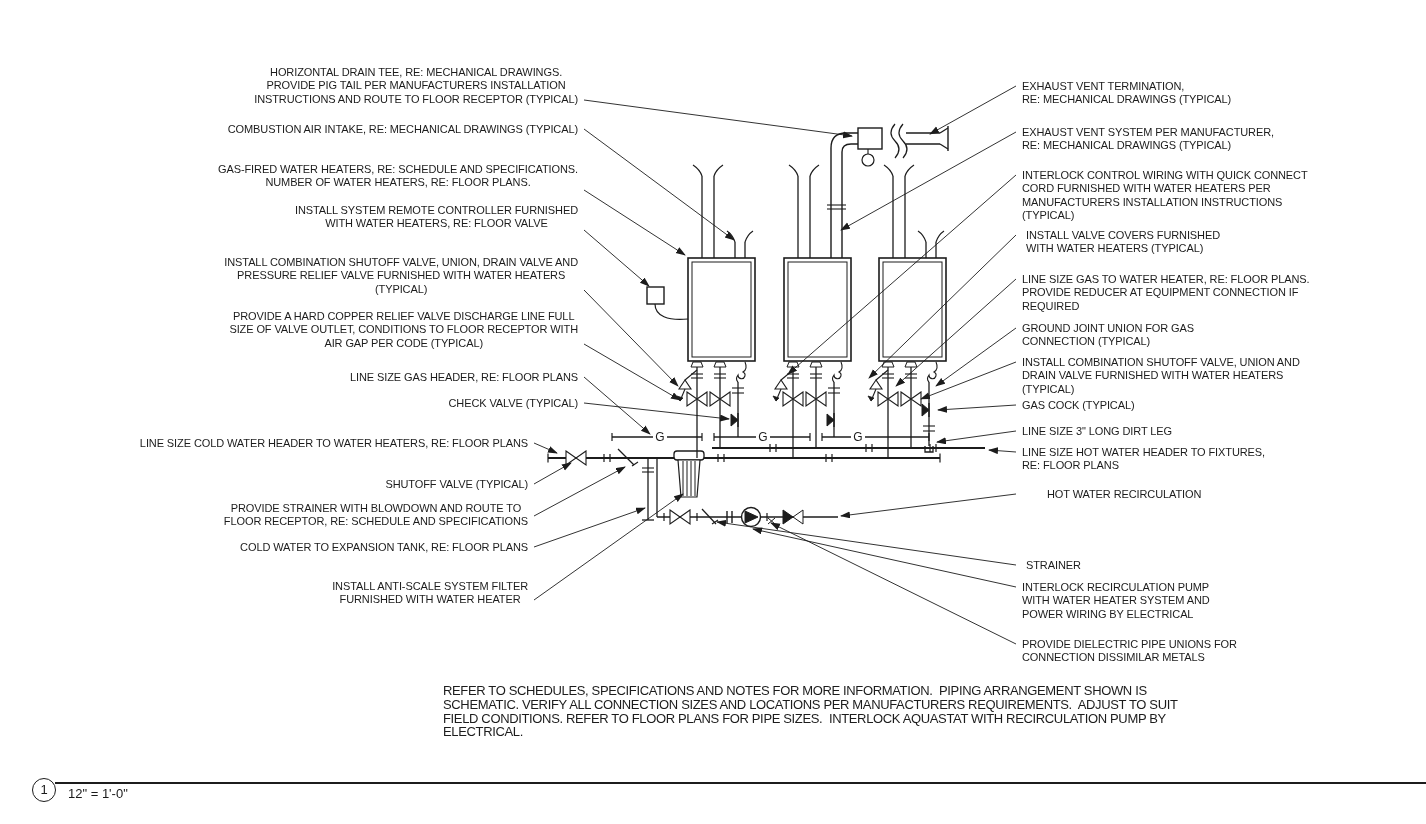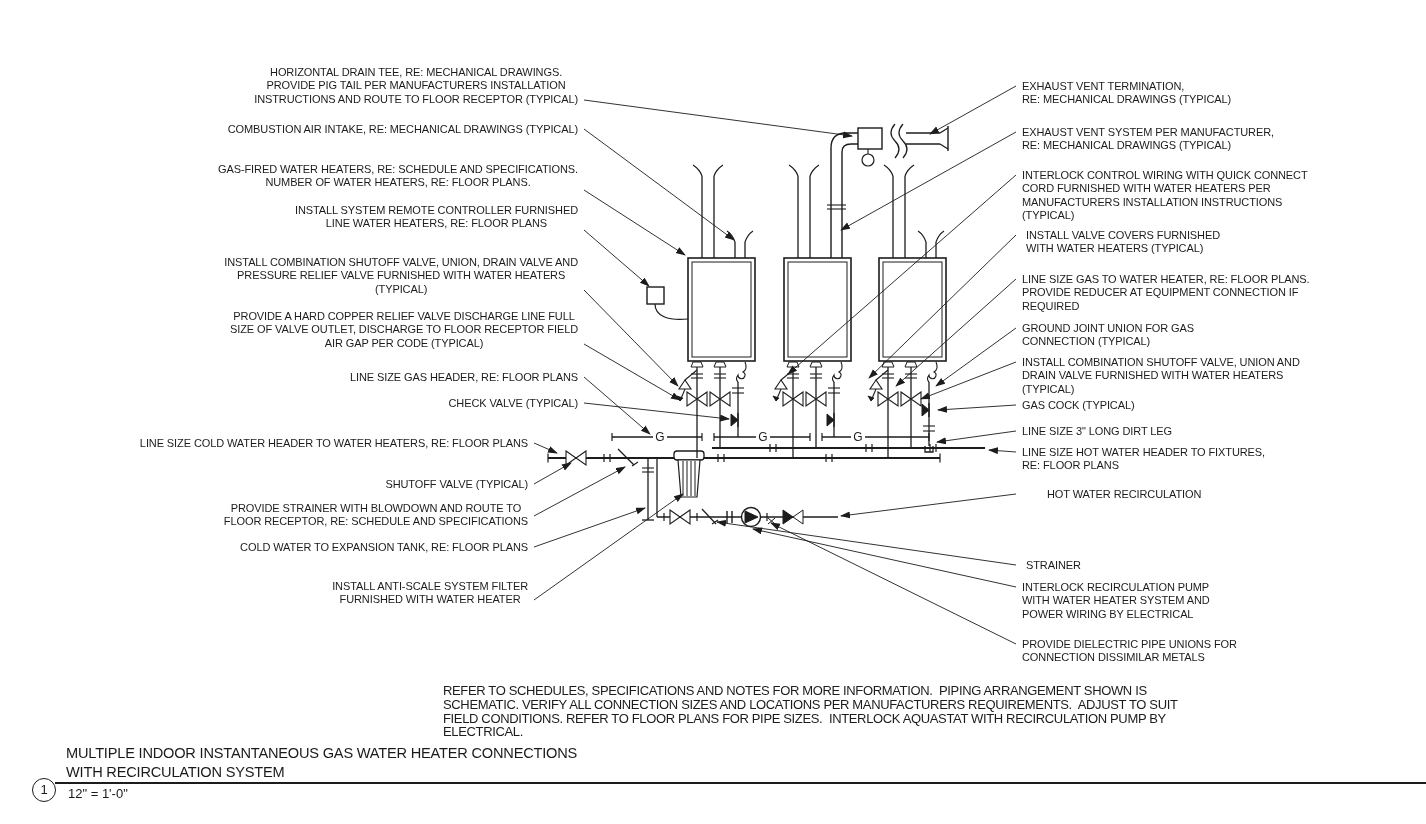--- a/index.html
+++ b/index.html
@@ -248,26 +248,26 @@
 </svg>
 
 <div id="callouts">
     <div class="callout side-left" style="top: 66px; right: 848px;">HORIZONTAL DRAIN TEE, RE: MECHANICAL DRAWINGS.
 PROVIDE PIG TAIL PER MANUFACTURERS INSTALLATION
 INSTRUCTIONS AND ROUTE TO FLOOR RECEPTOR (TYPICAL)</div>
     <div class="callout side-left" style="top: 123px; right: 848px; padding-left: 30px;">COMBUSTION AIR INTAKE, RE: MECHANICAL DRAWINGS (TYPICAL)</div>
     <div class="callout side-left" style="top: 163px; right: 848px;">GAS-FIRED WATER HEATERS, RE: SCHEDULE AND SPECIFICATIONS.
 NUMBER OF WATER HEATERS, RE: FLOOR PLANS.</div>
     <div class="callout side-left" style="top: 204px; right: 848px;">INSTALL SYSTEM REMOTE CONTROLLER FURNISHED
-LINE WATER HEATERS, RE: FLOOR PLANS</div>
+WITH WATER HEATERS, RE: FLOOR VALVE</div>
     <div class="callout side-left" style="top: 256px; right: 848px;">INSTALL COMBINATION SHUTOFF VALVE, UNION, DRAIN VALVE AND
 PRESSURE RELIEF VALVE FURNISHED WITH WATER HEATERS
 (TYPICAL)</div>
     <div class="callout side-left" style="top: 310px; right: 848px;">PROVIDE A HARD COPPER RELIEF VALVE DISCHARGE LINE FULL
-SIZE OF VALVE OUTLET, DISCHARGE TO FLOOR RECEPTOR FIELD
+SIZE OF VALVE OUTLET, CONDITIONS TO FLOOR RECEPTOR WITH
 AIR GAP PER CODE (TYPICAL)</div>
     <div class="callout side-left" style="top: 371px; right: 848px;">LINE SIZE GAS HEADER, RE: FLOOR PLANS</div>
     <div class="callout side-left" style="top: 397px; right: 848px;">CHECK VALVE (TYPICAL)</div>
     <div class="callout side-left" style="top: 437px; right: 898px;">LINE SIZE COLD WATER HEADER TO WATER HEATERS, RE: FLOOR PLANS</div>
     <div class="callout side-left" style="top: 478px; right: 898px;">SHUTOFF VALVE (TYPICAL)</div>
     <div class="callout side-left" style="top: 502px; right: 898px;">PROVIDE STRAINER WITH BLOWDOWN AND ROUTE TO
 FLOOR RECEPTOR, RE: SCHEDULE AND SPECIFICATIONS</div>
     <div class="callout side-left" style="top: 541px; right: 898px;">COLD WATER TO EXPANSION TANK, RE: FLOOR PLANS</div>
     <div class="callout side-left" style="top: 580px; right: 898px;">INSTALL ANTI-SCALE SYSTEM FILTER
 FURNISHED WITH WATER HEATER</div>
@@ -301,18 +301,16 @@
     <div class="callout side-right" style="top: 638px; left: 1022px;">PROVIDE DIELECTRIC PIPE UNIONS FOR
 CONNECTION DISSIMILAR METALS</div>
   </div>
 
 <div class="notes">REFER TO SCHEDULES, SPECIFICATIONS AND NOTES FOR MORE INFORMATION.  PIPING ARRANGEMENT SHOWN IS
 SCHEMATIC. VERIFY ALL CONNECTION SIZES AND LOCATIONS PER MANUFACTURERS REQUIREMENTS.  ADJUST TO SUIT
 FIELD CONDITIONS. REFER TO FLOOR PLANS FOR PIPE SIZES.  INTERLOCK AQUASTAT WITH RECIRCULATION PUMP BY
 ELECTRICAL.</div>
 
 <div class="title-block">
-  <div class="detail-title">MULTIPLE INDOOR INSTANTANEOUS GAS WATER HEATER CONNECTIONS
-WITH RECIRCULATION SYSTEM</div>
   <div class="title-underline"></div>
   <div class="detail-bubble">1</div>
   <div class="detail-scale">12" = 1'-0"</div>
 </div>
 
 </body></html>

